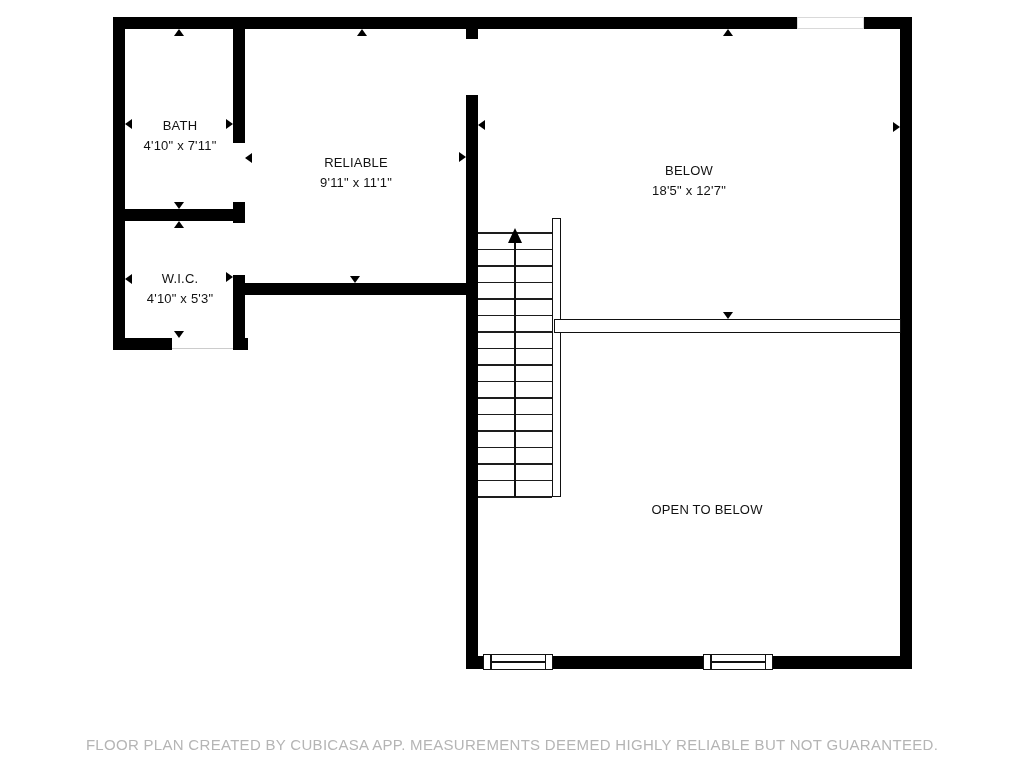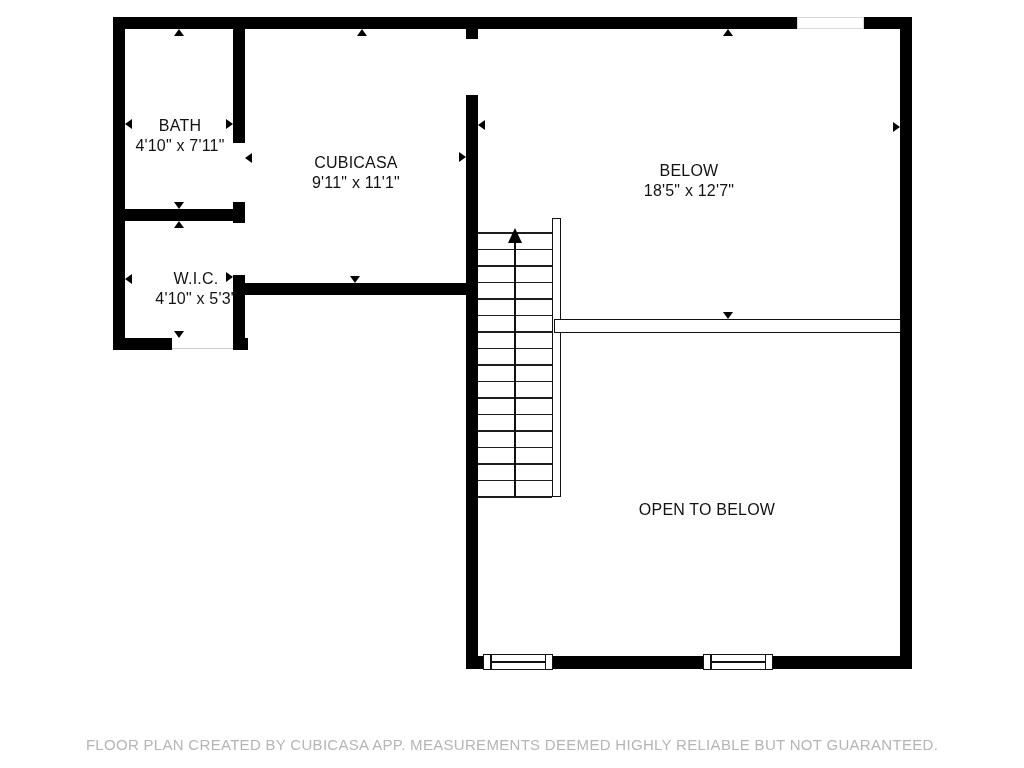--- a/index.html
+++ b/index.html
@@ -11,21 +11,21 @@
     overflow: hidden;
   }
   .plan { position: absolute; left: 0; top: 0; width: 1024px; height: 768px; }
 
   .wall { position: absolute; background: var(--wall, #000000); }
 
   .room-label {
     position: absolute; transform: translate(-50%, -50%);
     text-align: center; white-space: nowrap;
     color: var(--room-text, #111111);
-    font-size: 16px; line-height: 20px; letter-spacing: 0.2px;
+    font-size: 13px; line-height: 20px; letter-spacing: 0.2px;
   }
 
   .window {
     position: absolute; background: #ffffff;
     border: 1.5px solid #111; box-sizing: border-box;
   }
   .window.light { border: 1px solid #d9d9d9; }
   .win-v { position: absolute; top: 0; bottom: 0; width: 1.5px; background: #111; }
   .win-h { position: absolute; left: 7px; right: 7px; top: 50%; height: 1.5px; margin-top: -0.75px; background: #111; }
 
@@ -137,30 +137,30 @@
   <div class="arr arr-down" style="left:723px; top:312px;"></div>
   <div class="arr arr-left" style="left:478px; top:120px;"></div>
   <div class="arr arr-right" style="left:893px; top:122px;"></div>
 
   <div class="room-label" style="left:180px; top:136px;">
     <div>BATH</div>
     <div>4'10" x 7'11"</div>
   </div>
 
   <div class="room-label" style="left:356px; top:173px;">
-    <div>CUBICASA</div>
+    <div>RELIABLE</div>
     <div>9'11" x 11'1"</div>
   </div>
 
   <div class="room-label" style="left:689px; top:181px;">
     <div>BELOW</div>
     <div>18'5" x 12'7"</div>
   </div>
 
-  <div class="room-label" style="left:196px; top:289px;text-align:center;">
+  <div class="room-label" style="left:180px; top:289px;text-align:center;">
     <div>W.I.C.</div>
     <div>4'10" x 5'3"</div>
   </div>
 
   <div class="room-label" style="left:707px; top:510px;">
     <div>OPEN TO BELOW</div>
   </div>
 
 </div>
 

